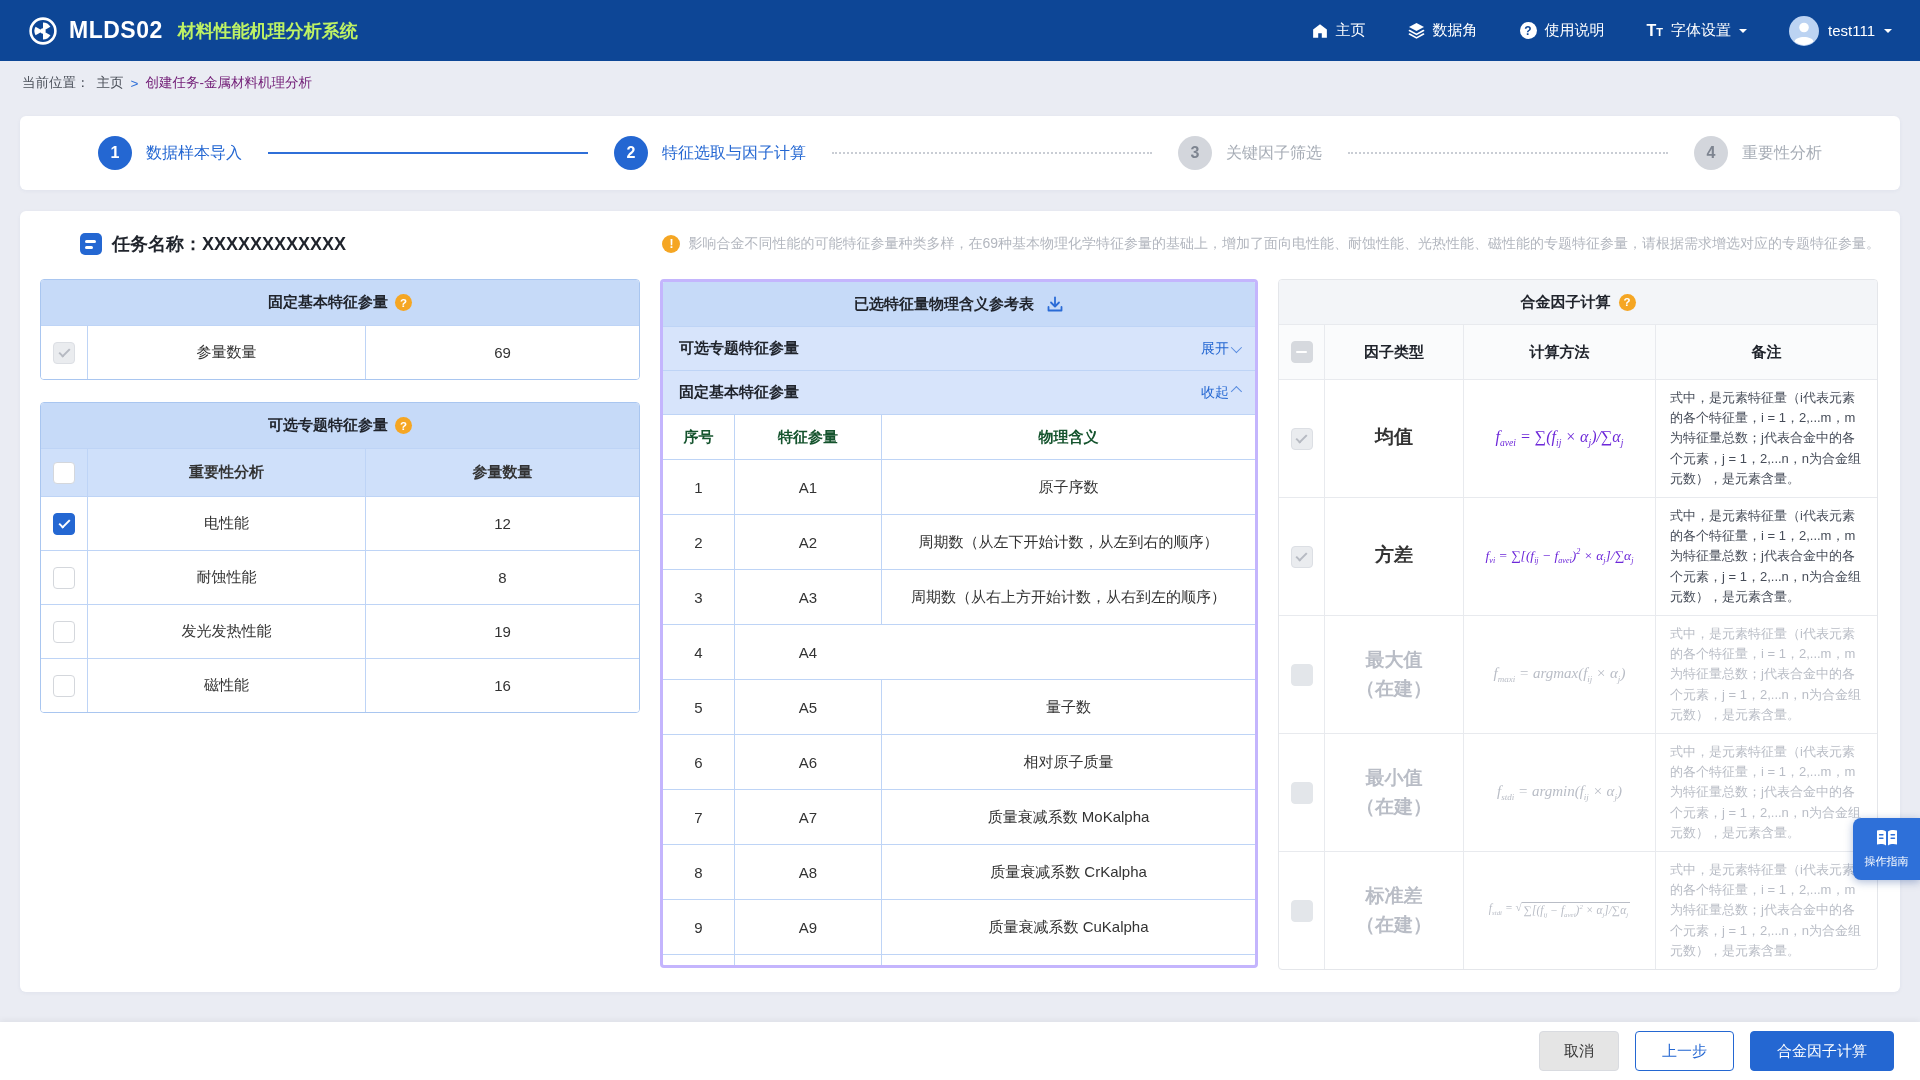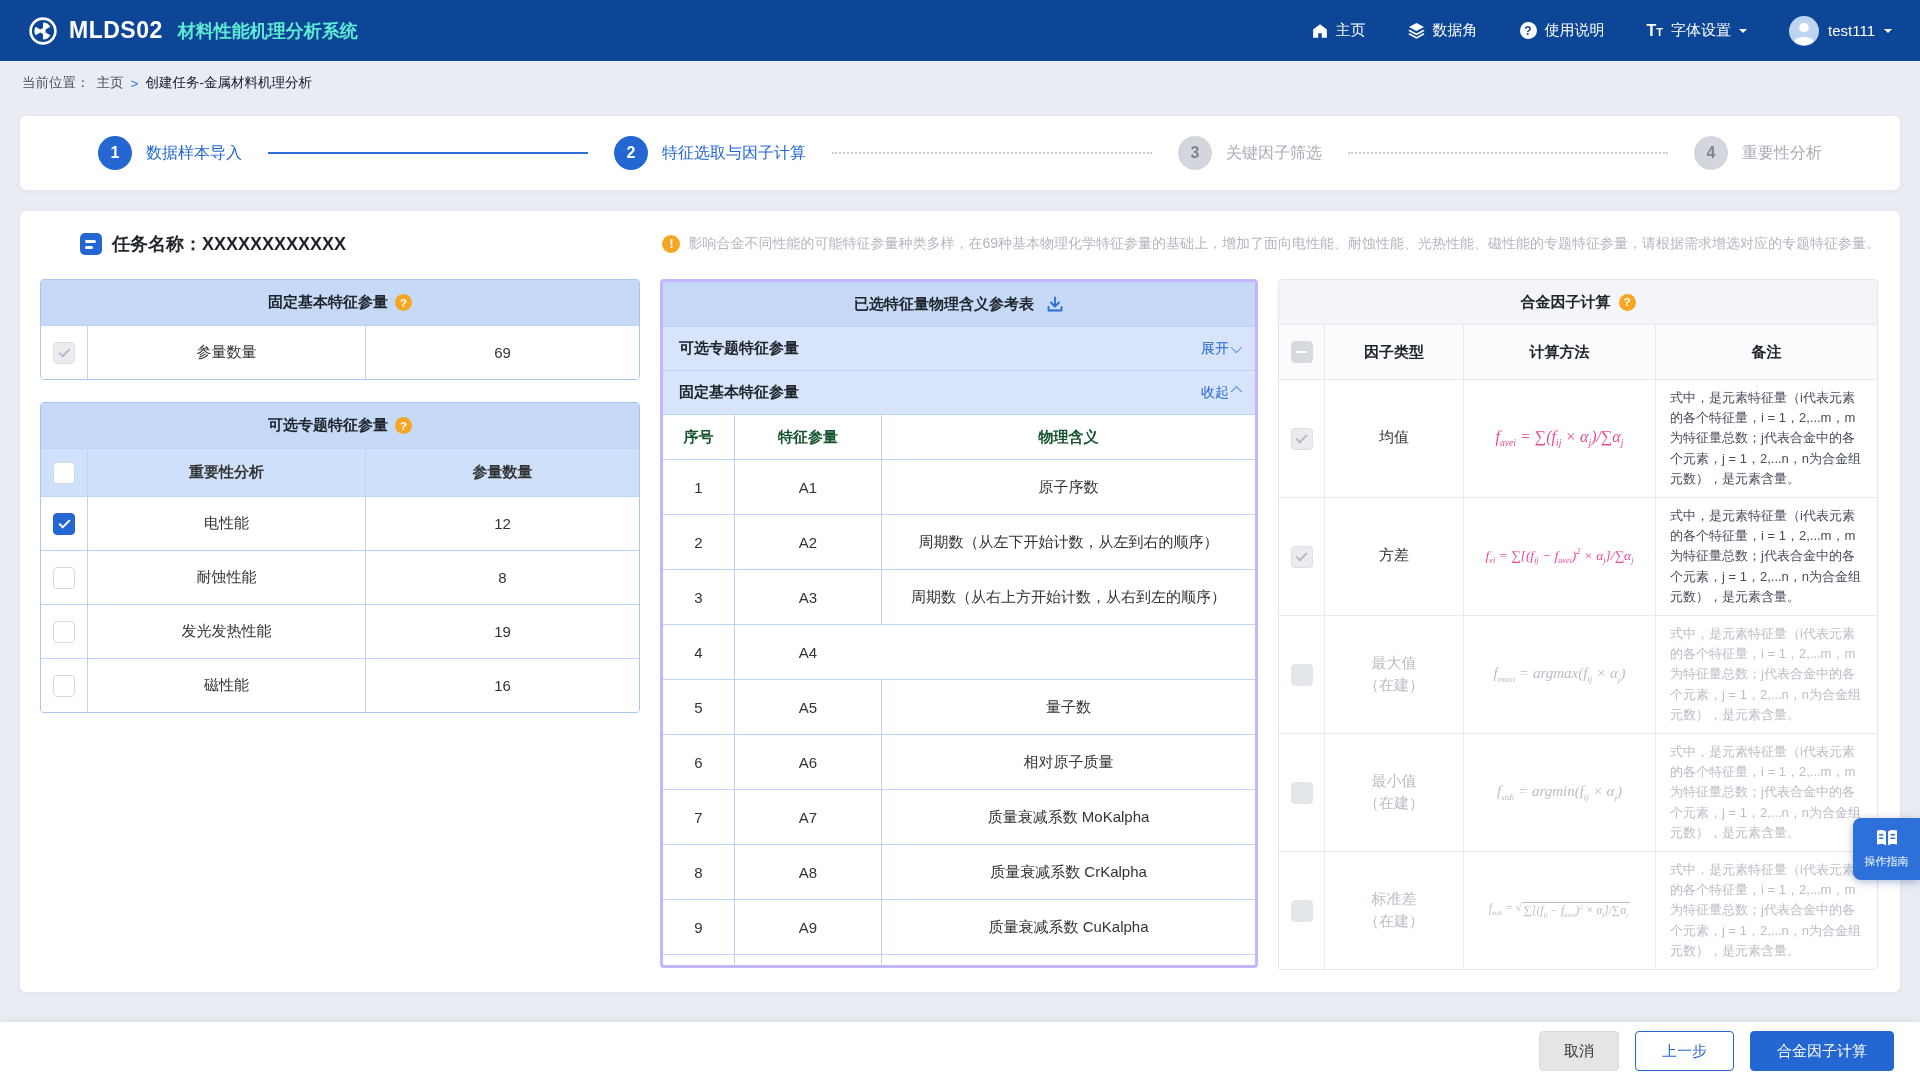--- a/index.html
+++ b/index.html
@@ -7,38 +7,38 @@
   body {
     font-family:"Liberation Sans","DejaVu Sans",sans-serif;
     background:#eaecf3; color:#333; position:relative;
   }
 
   
   .navbar { height:61px; background:#0d4696; display:flex; align-items:center;
             justify-content:space-between; padding:0 28px; }
   .nav-left { display:flex; align-items:center; gap:11px; }
   .logo-text { color:#fff; font-size:23px; font-weight:700; letter-spacing:.5px; }
-  .app-title { color:#5eead4; font-size:18px; font-weight:700; margin-left:4px; }
+  .app-title { color:#bef264; font-size:18px; font-weight:700; margin-left:4px; }
   .nav-right { display:flex; align-items:center; gap:42px; }
   .nav-item { display:flex; align-items:center; gap:8px; color:#fff; font-size:15px; cursor:pointer; }
   .nicon { display:inline-flex; align-items:center; }
   .help-circle { width:17px; height:17px; border-radius:50%; background:#fff; color:#0d4696;
                  font-size:12px; font-weight:700; display:inline-flex; align-items:center; justify-content:center; }
   .font-ico { font-weight:700; display:inline-flex; align-items:baseline; }
   .font-ico .t-big { font-size:16px; }
   .font-ico .t-small { font-size:11px; }
   .caret { width:0; height:0; border:4.5px solid transparent; border-top-color:#fff; margin-top:5px; }
   .user-box { display:flex; align-items:center; gap:9px; color:#fff; font-size:15px; cursor:pointer; }
 
   
   .breadcrumb { height:44px; display:flex; align-items:center; gap:7px; padding:0 22px;
                 font-size:13.5px; color:#4a4f59; }
   .bc-link { color:#4a4f59; }
   .bc-sep { color:#2e6fd8; }
-  .bc-current { color:#0f172a; cursor:pointer; text-decoration:none; }
+  .bc-current { color:#701a75; cursor:pointer; text-decoration:none; }
 
   
   .steps-card { margin:11px 20px 0; height:74px; background:#fff; border-radius:6px;
                 display:flex; align-items:center; padding:0 78px;
                 box-shadow:0 1px 4px rgba(31,57,115,.05); }
   .step { display:flex; align-items:center; gap:14px; flex-shrink:0; }
   .step-circle { width:34px; height:34px; border-radius:50%; background:#d3d6dc; color:#7d8490;
                  font-weight:700; font-size:16px; display:flex; align-items:center; justify-content:center; }
   .step-label { font-size:16px; color:#a7adb6; }
   .step.active .step-circle { background:#2467d2; color:#fff; }
@@ -110,27 +110,27 @@
 
   
   .factor-panel { border:1px solid #e4e6ea; border-radius:4px; overflow:hidden; background:#fff; }
   .fp-title { height:44px; background:#f3f5f8; display:flex; align-items:center; justify-content:center;
               gap:8px; font-weight:700; font-size:15px; color:#20242c; }
   .fp-thead { display:flex; height:55px; border-top:1px solid #e8eaee; background:#fafbfc; }
   .fp-thead .fcell { font-weight:700; color:#20242c; font-size:15px; }
   .fp-row { display:flex; height:118px; border-top:1px solid #e8eaee; }
   .fcell { display:flex; align-items:center; justify-content:center; }
   .fc0 { width:45px; }
-  .fc1 { width:139px; border-left:1px solid #e8eaee; flex-direction:column; gap:3px; font-size:15px; color:#333; }
+  .fc1 { width:139px; border-left:1px solid #e8eaee; flex-direction:column; gap:3px; font-size:19px; color:#333;font-weight:bold; }
   .fc2 { width:192px; border-left:1px solid #e8eaee; padding:0 4px; }
   .fc3 { flex:1; border-left:1px solid #e8eaee; justify-content:flex-start; padding:10px 14px;
          font-size:13px; line-height:1.55; color:#464c58; text-align:left; }
   .fp-row.disabled .fc1, .fp-row.disabled .fc3, .fp-row.disabled .formula { color:#b9bdc6; }
 
-  .formula { font-family:"Liberation Serif","DejaVu Serif",serif; font-style:italic; color:#ec4899; white-space:nowrap; }
+  .formula { font-family:"Liberation Serif","DejaVu Serif",serif; font-style:italic; color:#6d28d9; white-space:nowrap; }
   .formula sub { font-size:.6em; }
   .formula sup { font-size:.6em; }
   .fs1 { font-size:16px; } .fs2 { font-size:13.5px; } .fs3 { font-size:15px; }
   .fs4 { font-size:15px; } .fs5 { font-size:11.5px; }
   .sqrt { display:inline-flex; align-items:flex-start; }
   .sqrt .rad { transform:translateY(-1px); }
   .sqrt .rcd { border-top:1.2px solid currentColor; padding:0 2px; }
 
   
   .guide-btn { position:absolute; right:0; top:818px; width:67px; height:62px; background:#2e70d9;

